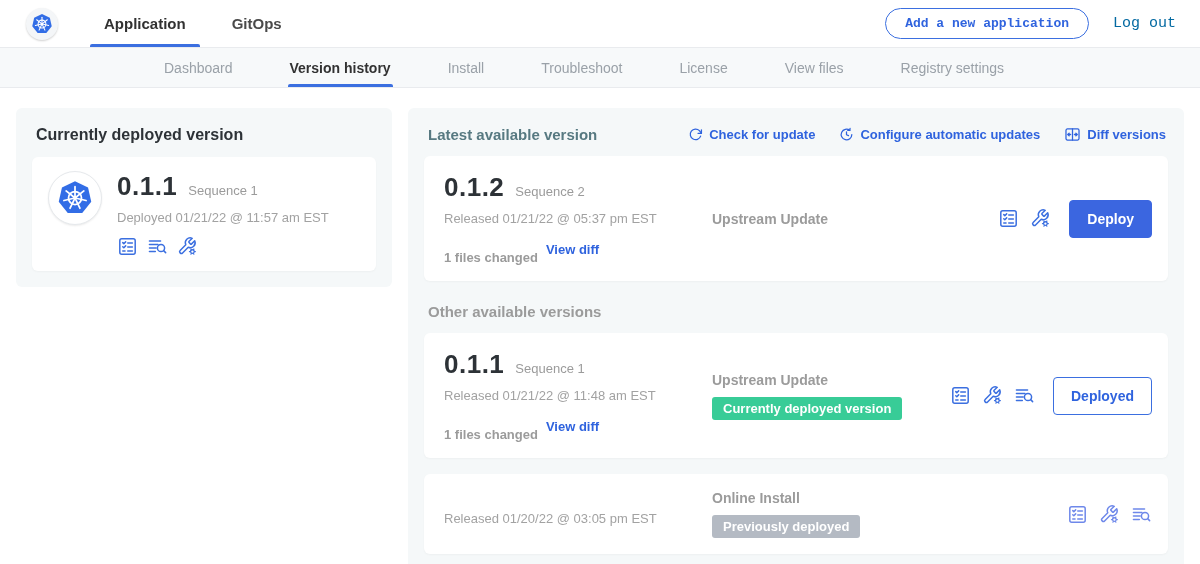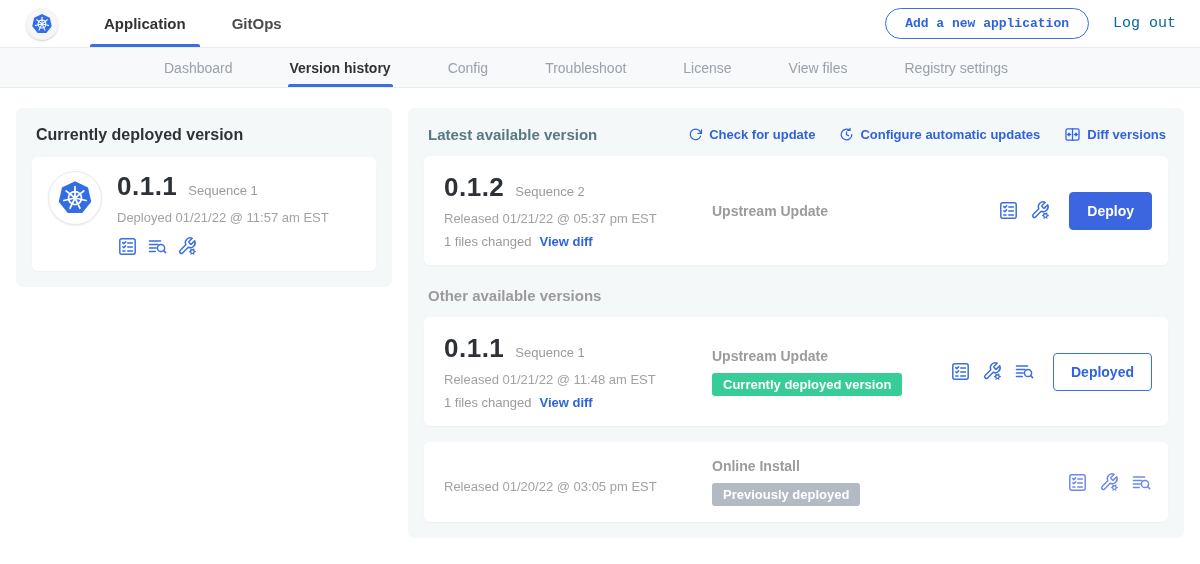--- a/index.html
+++ b/index.html
@@ -50,21 +50,21 @@
   .right-panel { flex:1; background:#f5f8f9; border-radius:6px; padding:16px; }
   .panel-head { display:flex; align-items:center; margin:2px 2px 13px 4px; }
   .panel-head h3 { font-size:15px; font-weight:600; color:#577981; }
   .head-actions { margin-left:auto; display:flex; align-items:center; gap:24px; }
   .action-link { display:flex; align-items:center; gap:6px; color:#2f63de; font-size:13px; font-weight:700; cursor:pointer; }
 
   .vcard { background:#fff; border-radius:6px; padding:16px 16px 16px 20px; display:flex; align-items:center;
            box-shadow:0 1px 2px rgba(50,50,50,.04); }
   .vcard .left { width:252px; flex-shrink:0; }
   .files-row { display:flex; align-items:center; gap:8px; margin-top:8px; font-size:13px; }
-  .files-txt { color:#9b9b9b; font-weight:400; }
+  .files-txt { color:#9b9b9b; font-weight:700;margin-top:16px; }
   .view-diff { color:#2f63de; font-weight:700; cursor:pointer; }
   .vcard .mid { flex:1; padding-left:16px; }
   .source { font-size:14px; font-weight:600; color:#9b9b9b; }
   .badge { display:inline-block; margin-top:9px; font-size:13px; font-weight:600; color:#fff; padding:4px 11px; border-radius:3px; }
   .badge.green { background:#38cc97; }
   .badge.gray  { background:#b4bac3; }
   .vcard .right { display:flex; align-items:center; gap:11px; color:#3b6fe0; }
   .vcard .right.muted { color:#6e88ea; }
   .btn { font-family:inherit; font-size:14px; font-weight:700; border-radius:4px; padding:10px 17px; cursor:pointer; margin-left:7px; }
   .btn.solid { background:#3b66e0; border:1px solid #3b66e0; color:#fff; }
@@ -153,21 +153,21 @@
   </nav>
   <div class="top-right">
     <button class="pill-btn">Add a new application</button>
     <span class="logout">Log out</span>
   </div>
 </header>
 
 <nav class="subnav">
   <div class="subnav-item">Dashboard</div>
   <div class="subnav-item active">Version history</div>
-  <div class="subnav-item">Config</div>
+  <div class="subnav-item">Install</div>
   <div class="subnav-item">Troubleshoot</div>
   <div class="subnav-item">License</div>
   <div class="subnav-item">View files</div>
   <div class="subnav-item">Registry settings</div>
 </nav>
 
 <main class="main">
 
   <section class="left-panel">
     <h2>Currently deployed version</h2>

